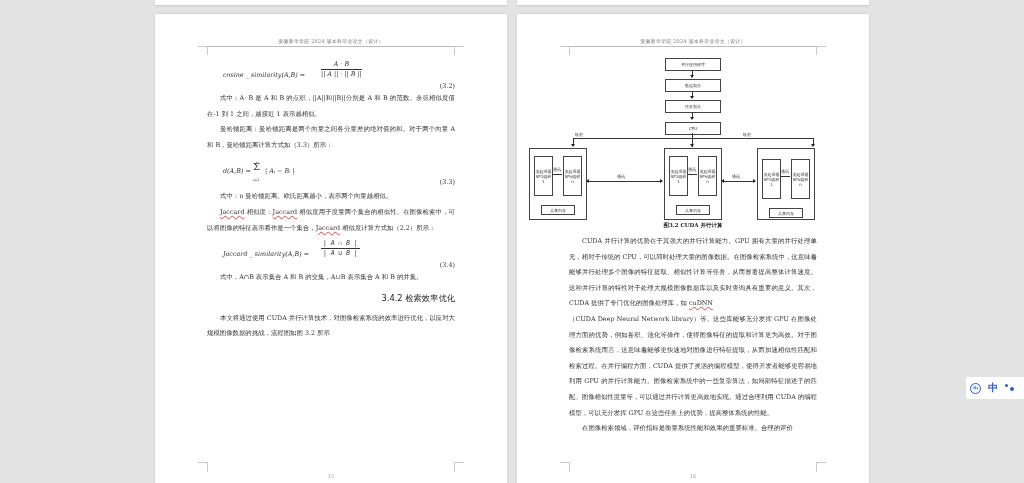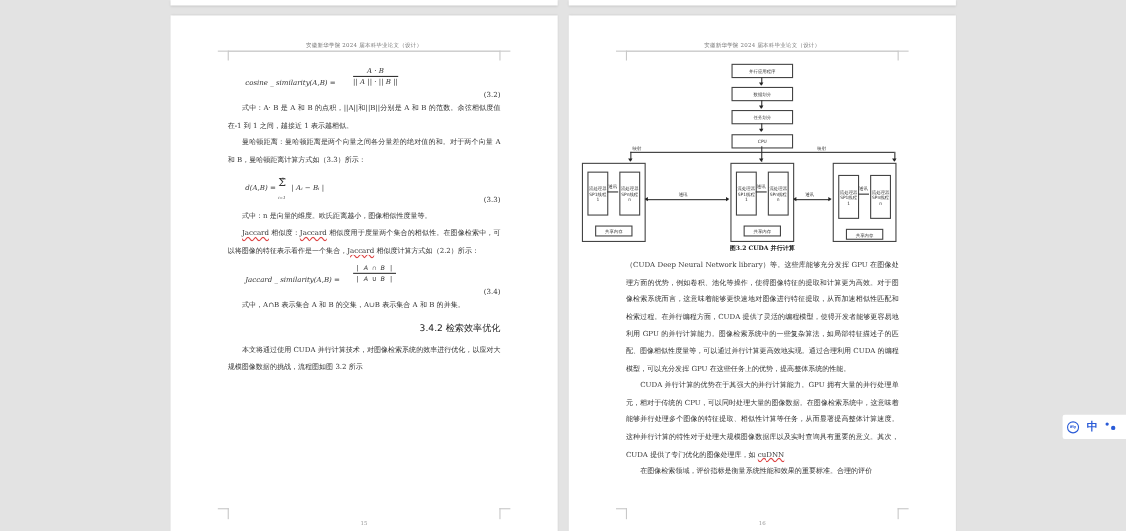--- a/index.html
+++ b/index.html
@@ -137,21 +137,21 @@
 
     <div class="formula" style="height:36px;">
       <span class="lhs">d(A,B) = </span>
       <span style="position:absolute; left:49px; top:2px; font-size:4px; font-style:italic;">n</span>
       <span style="position:absolute; left:46px; top:6px; font-size:10px; font-style:normal;">Σ</span>
       <span style="position:absolute; left:46px; top:20px; font-size:3.6px;">i=1</span>
       <span style="position:absolute; left:58px; top:11px;">| Aᵢ − Bᵢ |</span>
       <span class="eqno">(3.3)</span>
     </div>
 
-    <p class="para">式中：n 是向量的维度。欧氏距离越小，图像相似性度量等。</p>
+    <p class="para">式中：n 曼哈顿距离。欧氏距离越小，表示两个向量越相似。</p>
     <p class="para"><span class="uline">Jaccard</span><span> 相似度：</span><span class="uline">Jaccard</span><span> 相似度用于度量两个集合的相似性。在图像检索中，可以将图像的特征表示看作是一个集合，</span><span class="uline">Jaccard</span><span> 相似度计算方式如（2.2）所示：</span></p>
 
     <div class="formula">
       <span class="lhs">Jaccard _ similarity(A,B) =</span>
       <span class="frac" style="left:114px;font-family:Liberation Mono, monospace;">
         <span class="num">| A ∩ B |</span>
         <span class="den">| A ∪ B |</span>
       </span>
       <span class="eqno">(3.4)</span>
     </div>
@@ -222,22 +222,22 @@
     <div class="dlabel" style="left:100px; top:118px;">通讯</div>
 
     <div class="hline" style="left:205px; top:125px; width:33px;"></div>
     <div class="arrow-left" style="left:204px; top:123px;"></div>
     <div class="arrow-right" style="left:236px; top:123px;"></div>
     <div class="dlabel" style="left:215px; top:118px;">通讯</div>
   </div>
   <div class="fig-caption">图3.2 CUDA 并行计算</div>
 
   <div class="body-text" style="top:220px;">
+    <p class="para"><span>CUDA 并行计算的优势在于其强大的并行计算能力。GPU 拥有大量的并行处理单元，相对于传统的 CPU，可以同时处理大量的图像数据。在图像检索系统中，这意味着能够并行处理多个图像的特征提取、相似性计算等任务，从而显著提高整体计算速度。这种并行计算的特性对于处理大规模图像数据库以及实时查询具有重要的意义。其次，CUDA 提供了专门优化的图像处理库，如 </span><span class="uline">cuDNN</span></p>
     <p class="para noindent">（CUDA Deep Neural Network library）等。这些库能够充分发挥 GPU 在图像处理方面的优势，例如卷积、池化等操作，使得图像特征的提取和计算更为高效。对于图像检索系统而言，这意味着能够更快速地对图像进行特征提取，从而加速相似性匹配和检索过程。在并行编程方面，CUDA 提供了灵活的编程模型，使得开发者能够更容易地利用 GPU 的并行计算能力。图像检索系统中的一些复杂算法，如局部特征描述子的匹配、图像相似性度量等，可以通过并行计算更高效地实现。通过合理利用 CUDA 的编程模型，可以充分发挥 GPU 在这些任务上的优势，提高整体系统的性能。</p>
-    <p class="para"><span>CUDA 并行计算的优势在于其强大的并行计算能力。GPU 拥有大量的并行处理单元，相对于传统的 CPU，可以同时处理大量的图像数据。在图像检索系统中，这意味着能够并行处理多个图像的特征提取、相似性计算等任务，从而显著提高整体计算速度。这种并行计算的特性对于处理大规模图像数据库以及实时查询具有重要的意义。其次，CUDA 提供了专门优化的图像处理库，如 </span><span class="uline">cuDNN</span></p>
     <p class="para">在图像检索领域，评价指标是衡量系统性能和效果的重要标准。合理的评价</p>
   </div>
 
   <div class="page-number">16</div>
 </div>
 
 <div class="ime">
   <div class="ime-logo">ifly</div>
   <div class="ime-lang">中</div>
   <div class="ime-punct">

